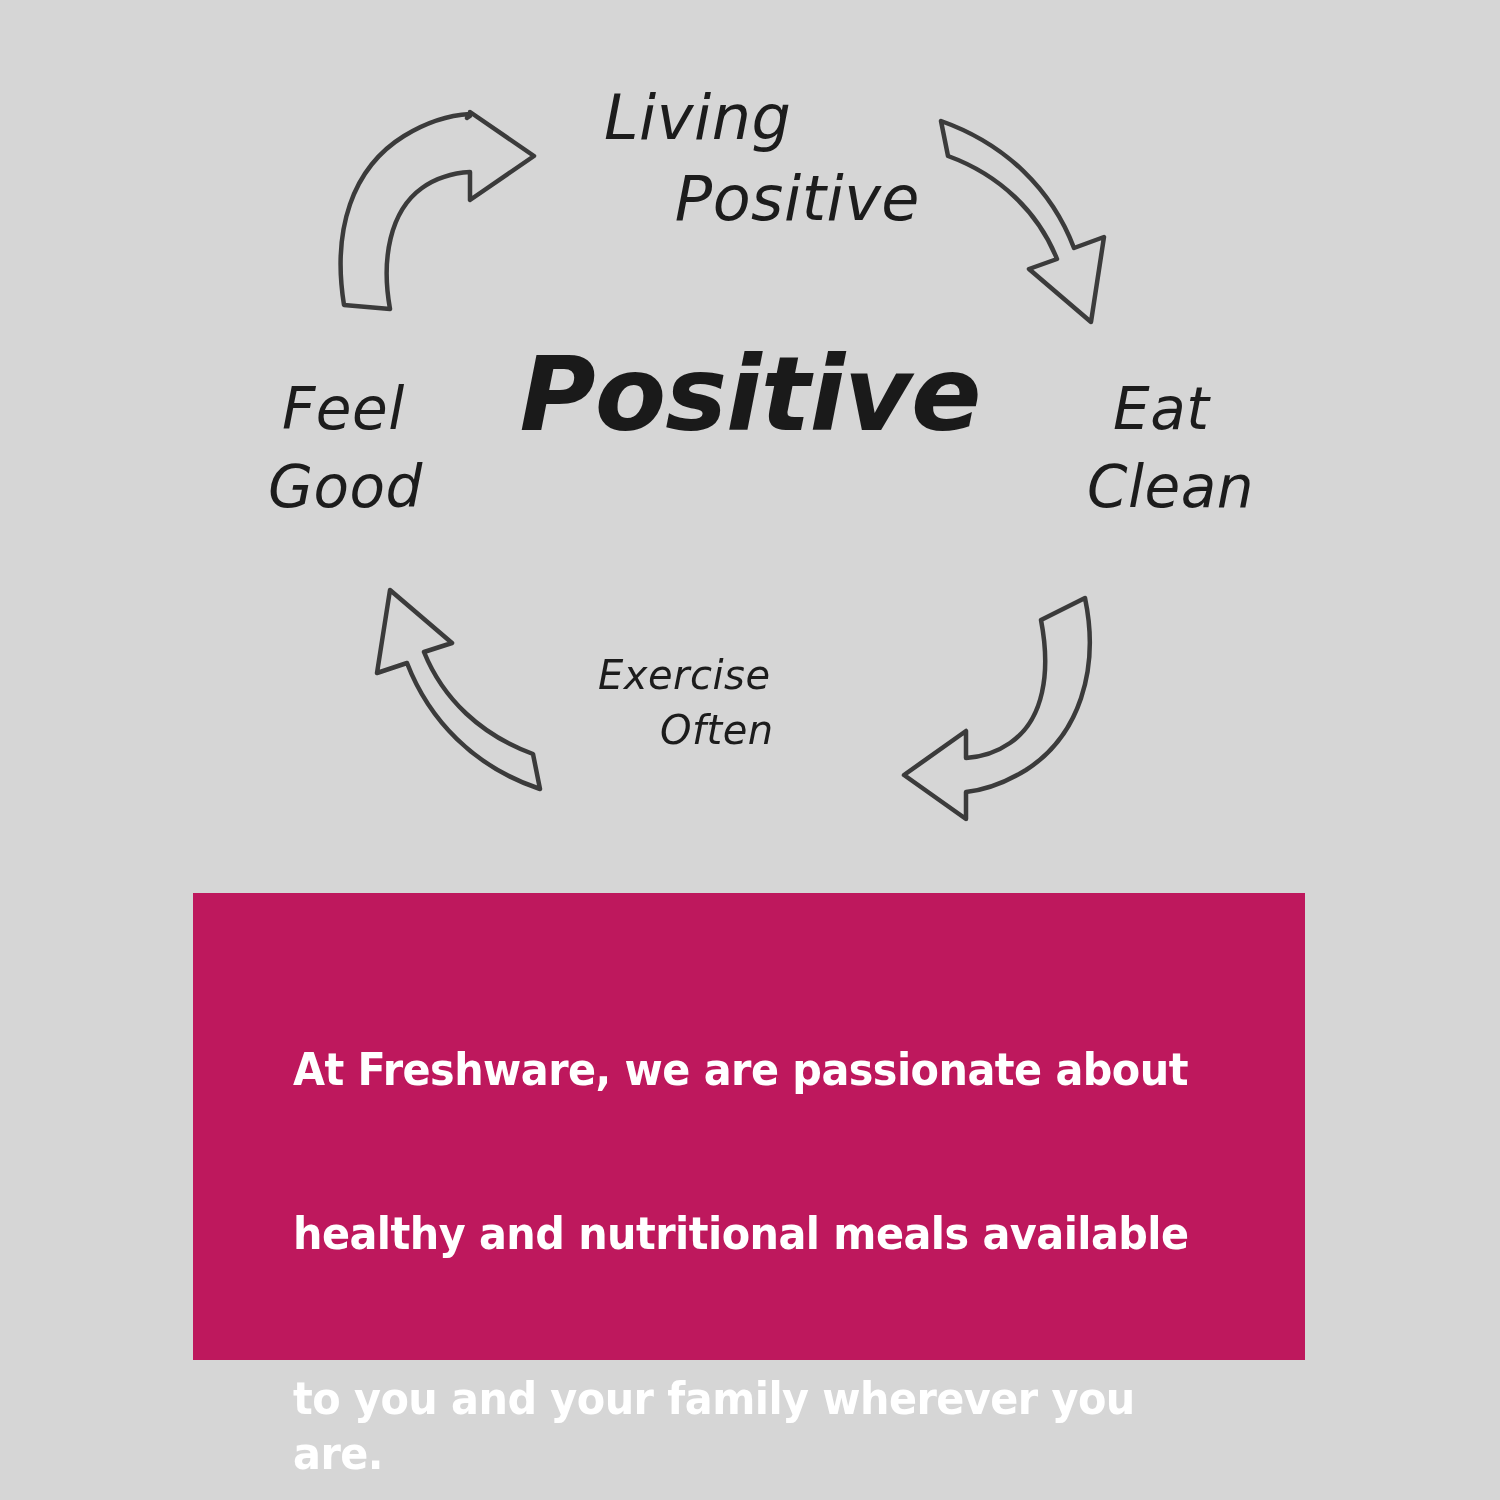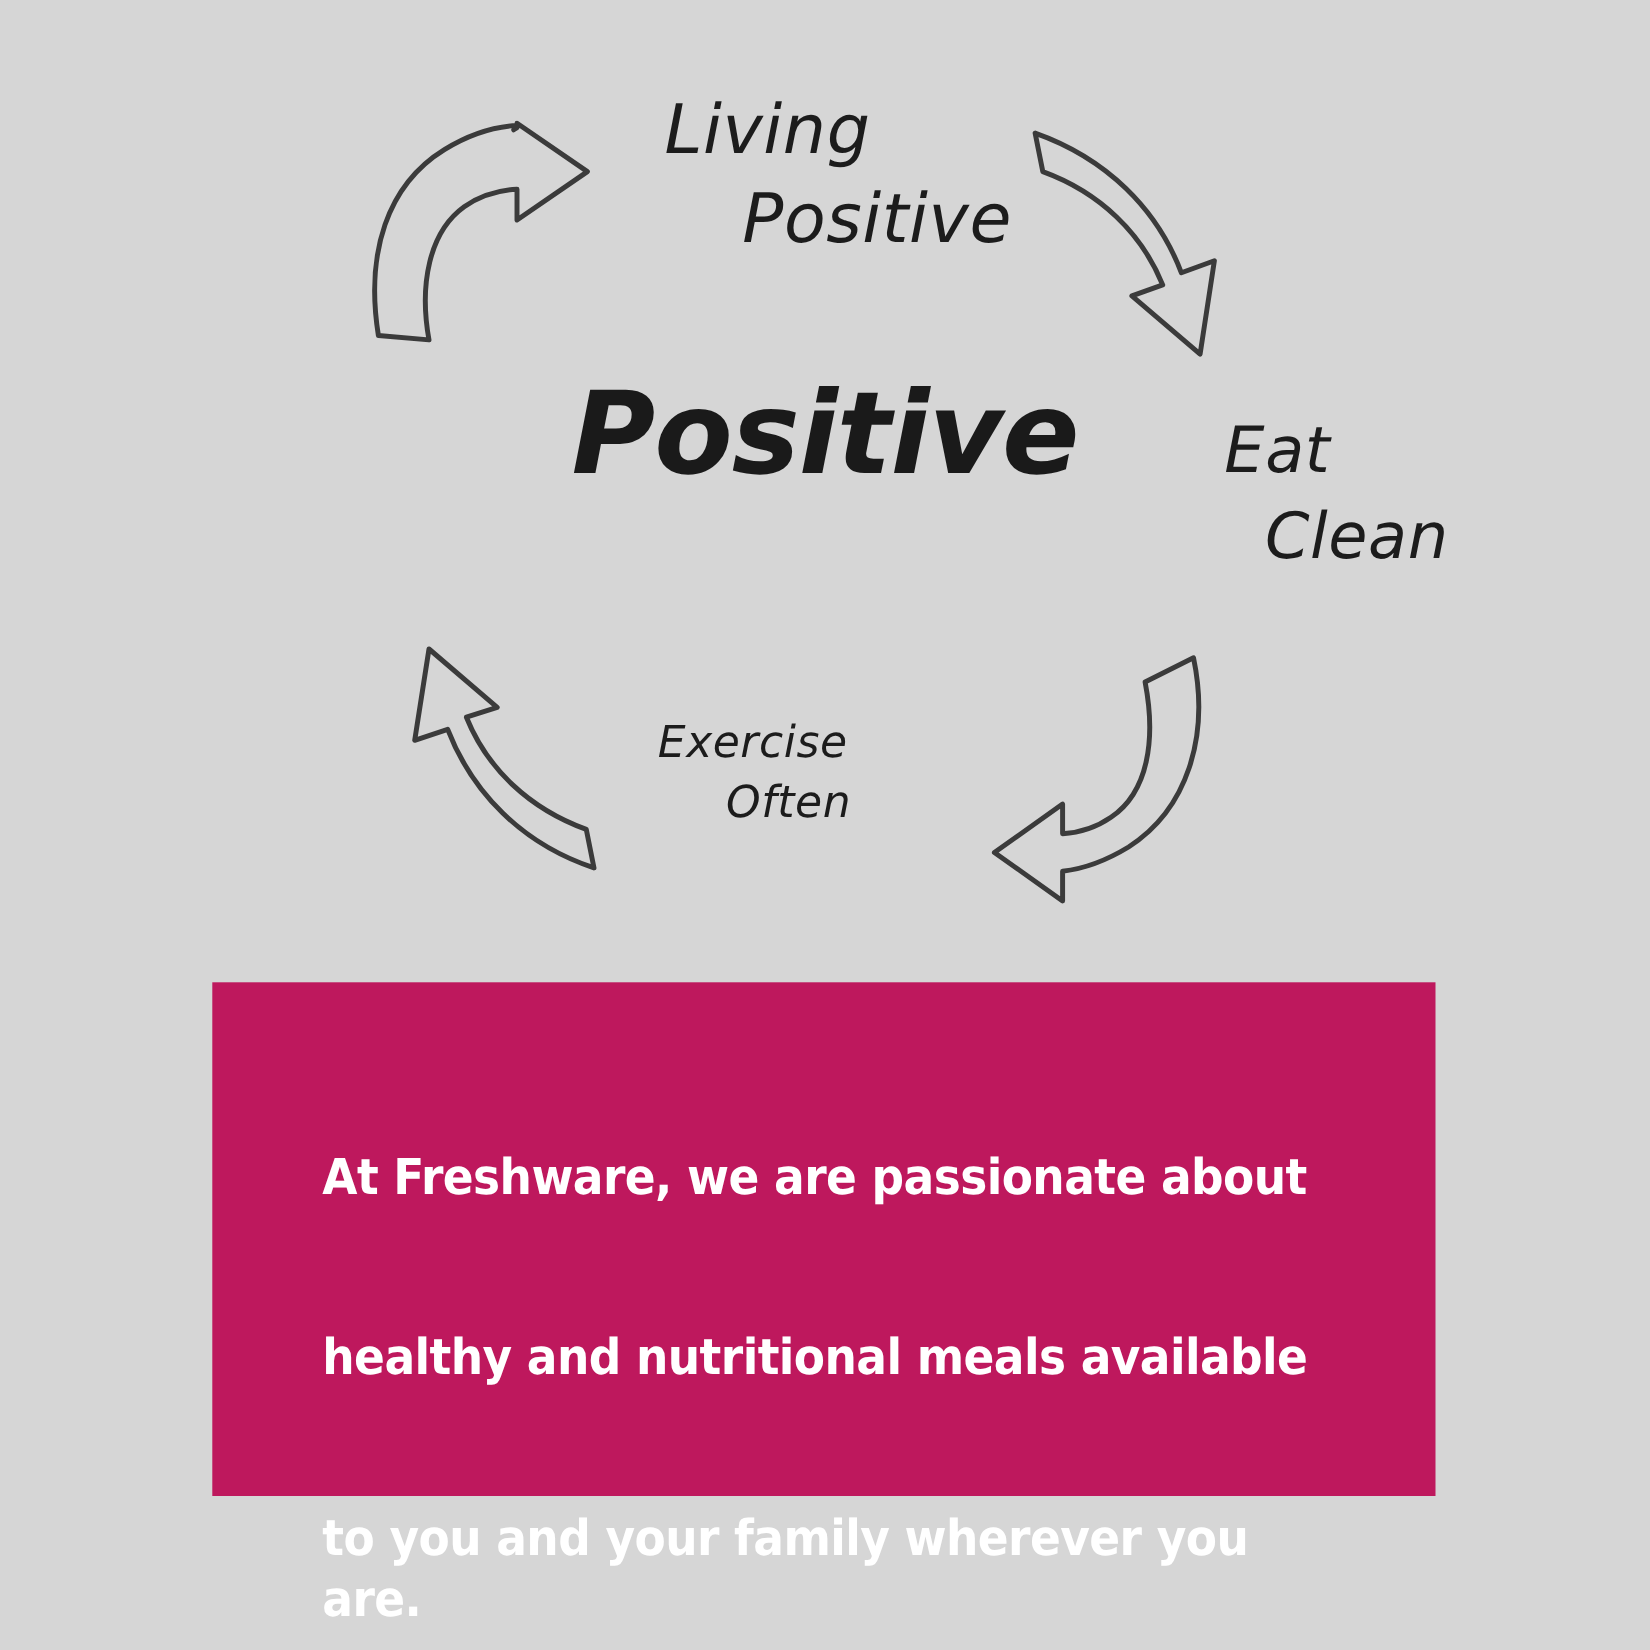--- a/index.html
+++ b/index.html
@@ -82,21 +82,21 @@
 
   
   #label-eat-clean {
     left: 1087px;
     top: 372px;
     font-size: 58px;
     white-space: normal;
     width: 230px;
   }
   #label-eat-clean .l1 { display: block; padding-left: 26px;}
-  #label-eat-clean .l2 { display: block; margin-top: 4px; text-align: right; }
+  #label-eat-clean .l2 { display: block; margin-top: 4px; }
 
   
   #label-exercise-often {
     left: 598px;
     top: 650px;
     font-size: 40px;
     white-space: normal;
     width: 330px;
   }
   #label-exercise-often .l1 { display: block; }
@@ -220,20 +220,24 @@
     <div class="cycle-label" id="label-eat-clean">
       <span class="l1">Eat</span>
       <span class="l2">Clean</span>
     </div>
 
     <div class="cycle-label" id="label-exercise-often">
       <span class="l1">Exercise</span>
       <span class="l2">Often</span>
     </div>
 
+    <div class="cycle-label" id="label-feel-good">
+      <span class="l1">Feel</span>
+      <span class="l2">Good</span>
+    </div>
 
   </div>
 
   <div id="statement-panel">
     <div id="statement-text">
       <span class="sline">At Freshware, we are passionate about</span>
       <span class="sline">healthy and nutritional meals available</span>
       <span class="sline">to you and your family wherever you are.</span>
       
       

